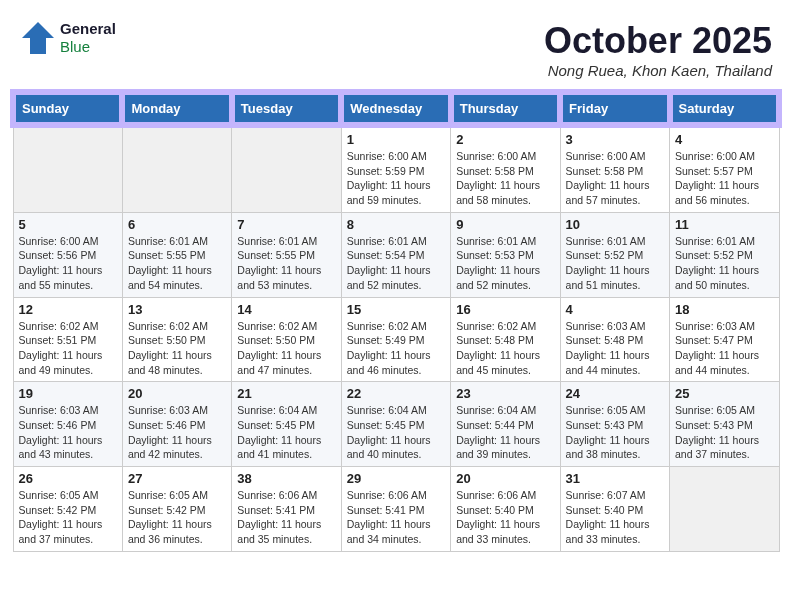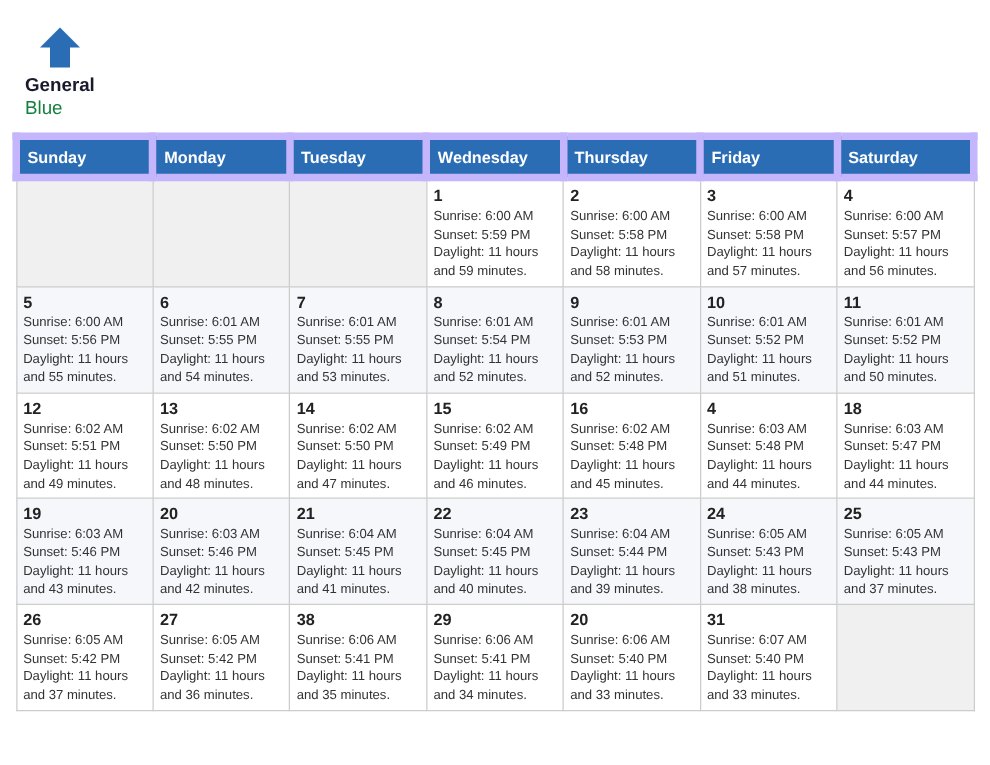--- a/index.html
+++ b/index.html
@@ -71,30 +71,34 @@
     }
     .empty-cell {
       background: #f0f0f0 !important;
     }
   </style>
 </head>
 <body>
 
 <div class="header">
   <div class="logo">
-  <div style="display:flex;align-items:center;gap:4px;flex-direction:column;">
+  <div style="display:flex;align-items:flex-start;gap:4px;">
     <svg width="36" height="36" viewBox="0 0 36 36">
       <polygon points="18,2 34,18 26,18 26,34 10,34 10,18 2,18" fill="#2a6db5"></polygon>
     </svg>
     <div>
       <div style="font-size:15px;font-weight:bold;color:#1a1a2e;line-height:1.2;">General</div>
       <div style="font-size:15px;font-weight:normal;color:#15803d;line-height:1.2;">Blue</div>
     </div>
   </div>
 </div>
+  <div class="title-block">
+    <div class="month-title">October 2025</div>
+    <div class="location">Nong Ruea, Khon Kaen, Thailand</div>
+  </div>
 </div>
 
 <table class="calendar">
   <thead>
     <tr>
     <th>Sunday</th>
         <th>Monday</th>
         <th>Tuesday</th>
         <th>Wednesday</th>
         <th>Thursday</th>

